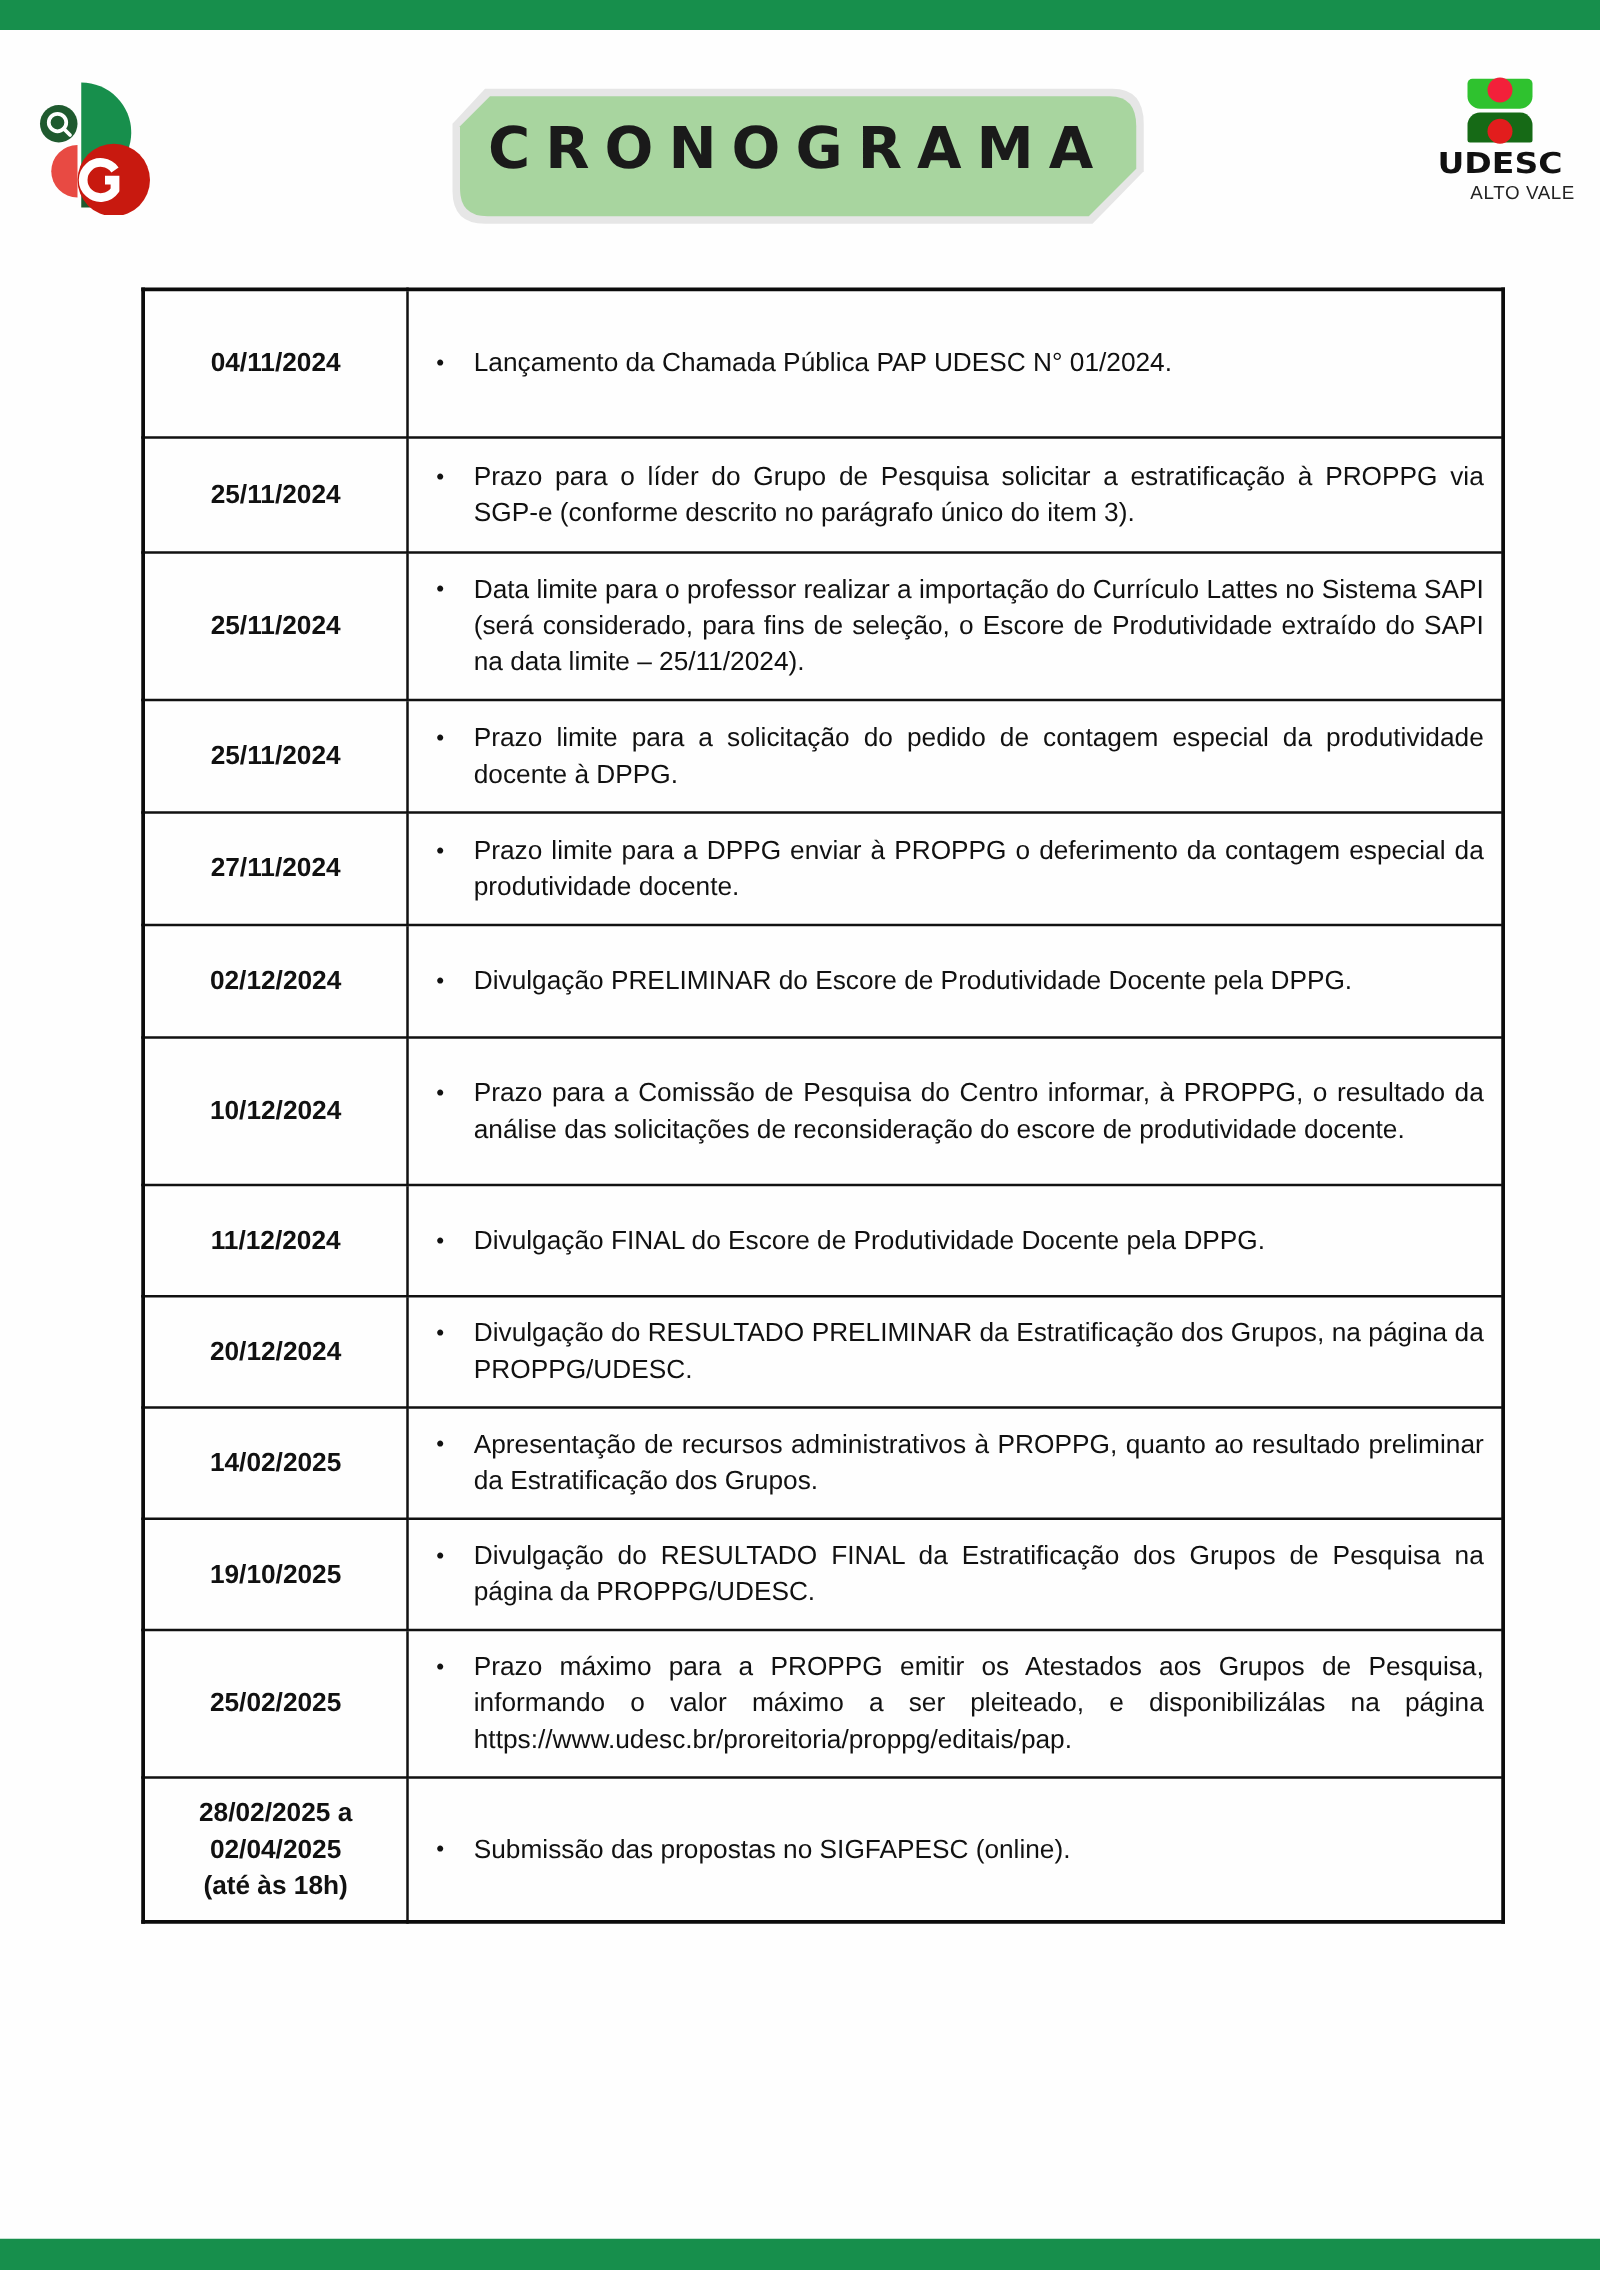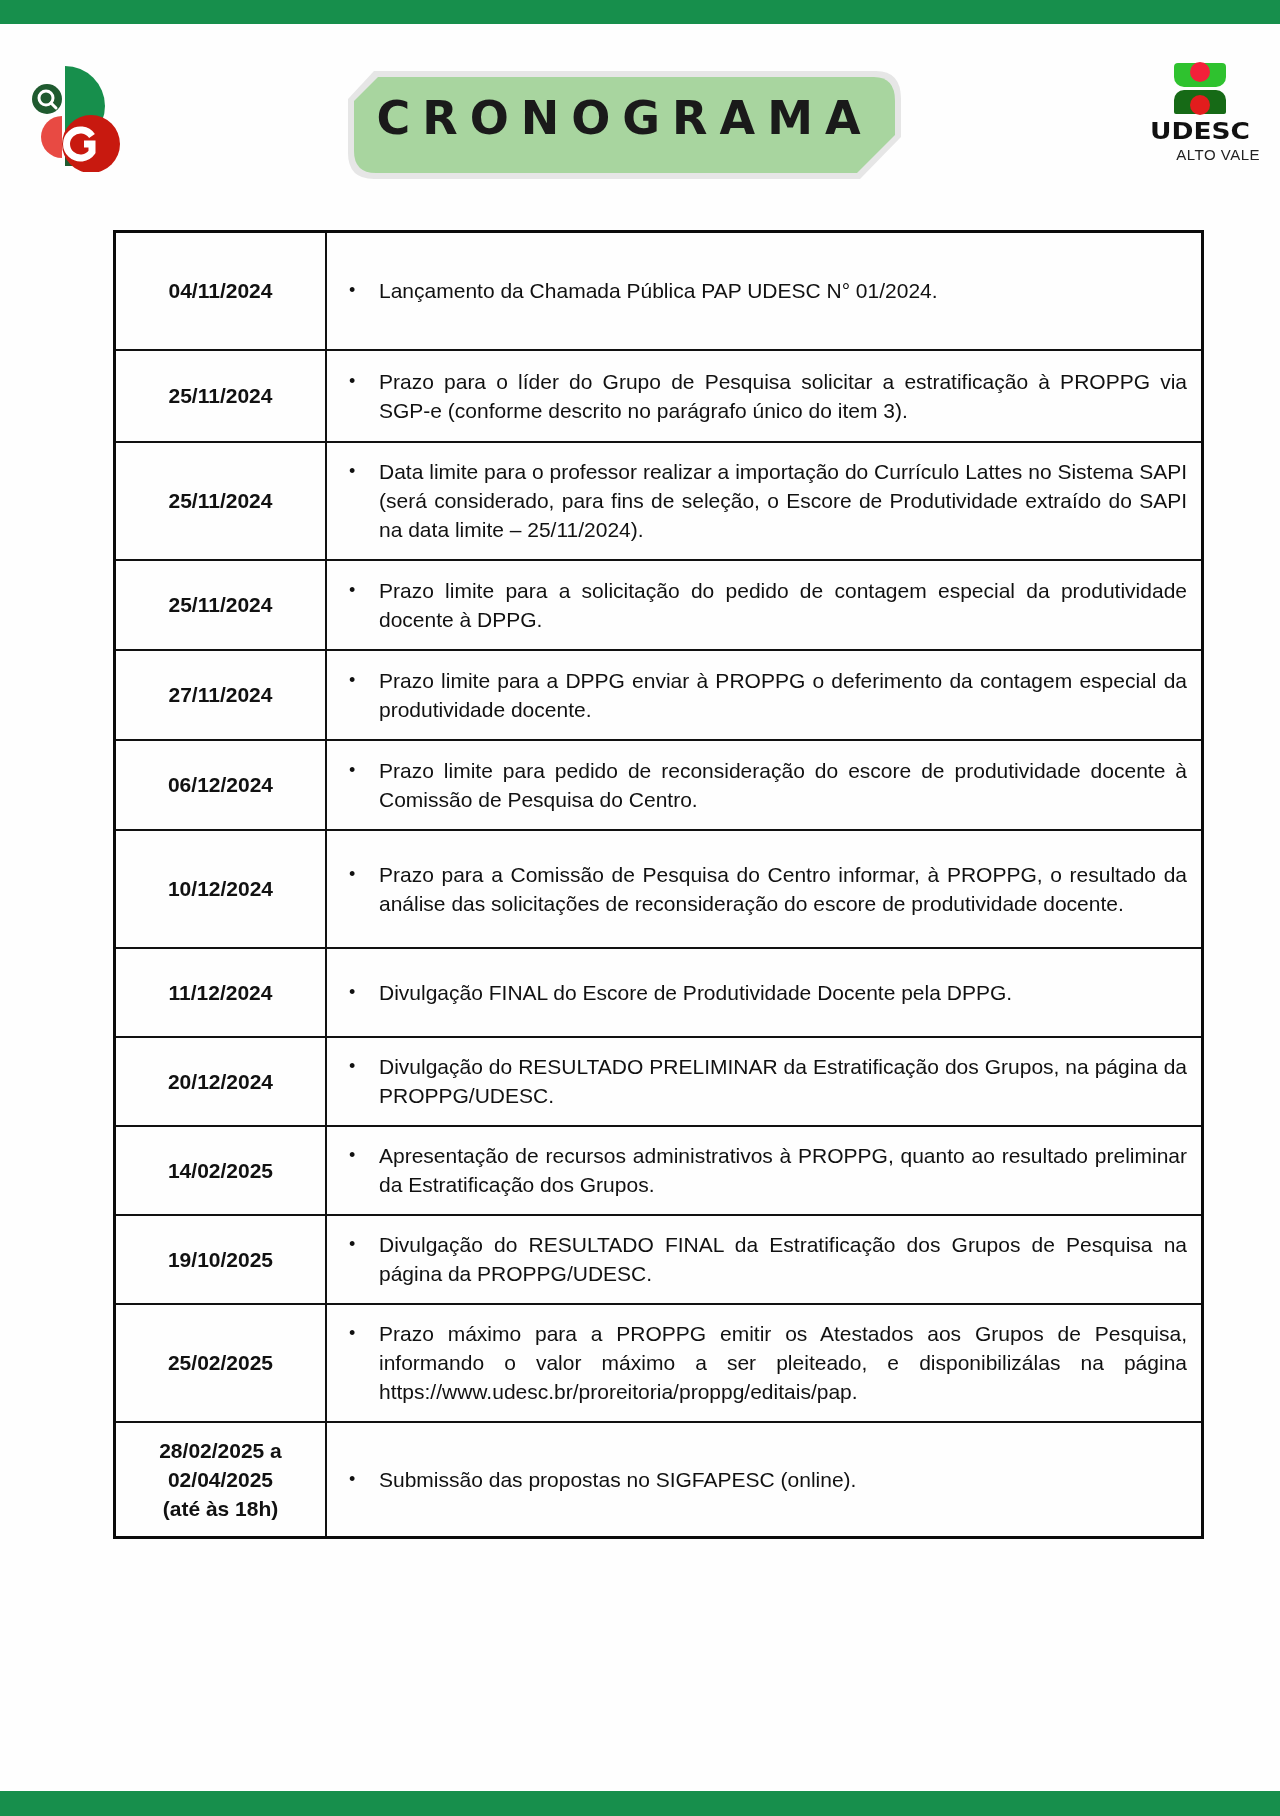--- a/index.html
+++ b/index.html
@@ -15,21 +15,21 @@
   .logo-left { position: absolute; left: 16px; top: 64px; width: 108px; height: 108px; }
   .logo-right { position: absolute; left: 1140px; top: 60px; width: 120px; height: 120px; text-align: center; }
   .udesc-mark { position: relative; width: 56px; height: 54px; margin: 0 auto; }
   .udesc-top { position: absolute; left: 2px; top: 3px; width: 52px; height: 24px; background: #2fc22f; border-radius: 4px 4px 10px 10px; }
   .udesc-top-dot { position: absolute; left: 16px; top: -1px; width: 20px; height: 20px; background: #f3203a; border-radius: 50%; }
   .udesc-bot { position: absolute; left: 2px; top: 30px; width: 52px; height: 24px; background: #166a16; border-radius: 10px 10px 2px 2px; }
   .udesc-bot-dot { position: absolute; left: 16px; top: 5px; width: 20px; height: 20px; background: #e21d1d; border-radius: 50%; }
   .udesc-name { font-family: "DejaVu Sans", sans-serif; font-weight: 900; font-size: 23px; letter-spacing: 0px; color: #111; margin-top: 4px; line-height: 26px; transform: scaleX(1.15); }
   .udesc-sub { font-family: "Liberation Sans", sans-serif; font-size: 15px; color: #222; margin-top: 2px; letter-spacing: 0.5px; text-align: right; }
 
-  .title-banner { position: absolute; left: 346px; top: 69px; width: 557px; height: 112px; }
+  .title-banner { position: absolute; left: 360px; top: 69px; width: 557px; height: 112px; }
   .title-banner svg { position: absolute; left: 0; top: 0; }
   .title-text {
     position: absolute; left: 0; top: 0; width: 557px; height: 112px;
     display: flex; align-items: center; justify-content: center;
     padding-bottom: 14px; box-sizing: border-box;
     font-family: "DejaVu Sans", sans-serif; font-weight: bold; font-size: 46px;
     letter-spacing: 12px; color: #1a1a1a;
   }
 
   .schedule {
@@ -137,25 +137,25 @@
       <tr style="height: 90px;">
         <td class="date">27/11/2024</td>
         <td class="desc">
           <div class="item">
             <span class="bullet">•</span>
             <span class="text">Prazo limite para a DPPG enviar à PROPPG o deferimento da contagem especial da produtividade docente.</span>
           </div>
         </td>
       </tr>
       <tr style="height: 90px;">
-        <td class="date">06/12/2024</td>
-        <td class="desc">
-          <div class="item">
-            <span class="bullet">•</span>
-            <span class="text">Prazo limite para pedido de reconsideração do escore de produtividade docente à Comissão de Pesquisa do Centro.</span>
+        <td class="date">02/12/2024</td>
+        <td class="desc">
+          <div class="item">
+            <span class="bullet">•</span>
+            <span class="text">Divulgação PRELIMINAR do Escore de Produtividade Docente pela DPPG.</span>
           </div>
         </td>
       </tr>
       <tr style="height: 118px;">
         <td class="date">10/12/2024</td>
         <td class="desc">
           <div class="item">
             <span class="bullet">•</span>
             <span class="text">Prazo para a Comissão de Pesquisa do Centro informar, à PROPPG, o resultado da análise das solicitações de reconsideração do escore de produtividade docente.</span>
           </div>

